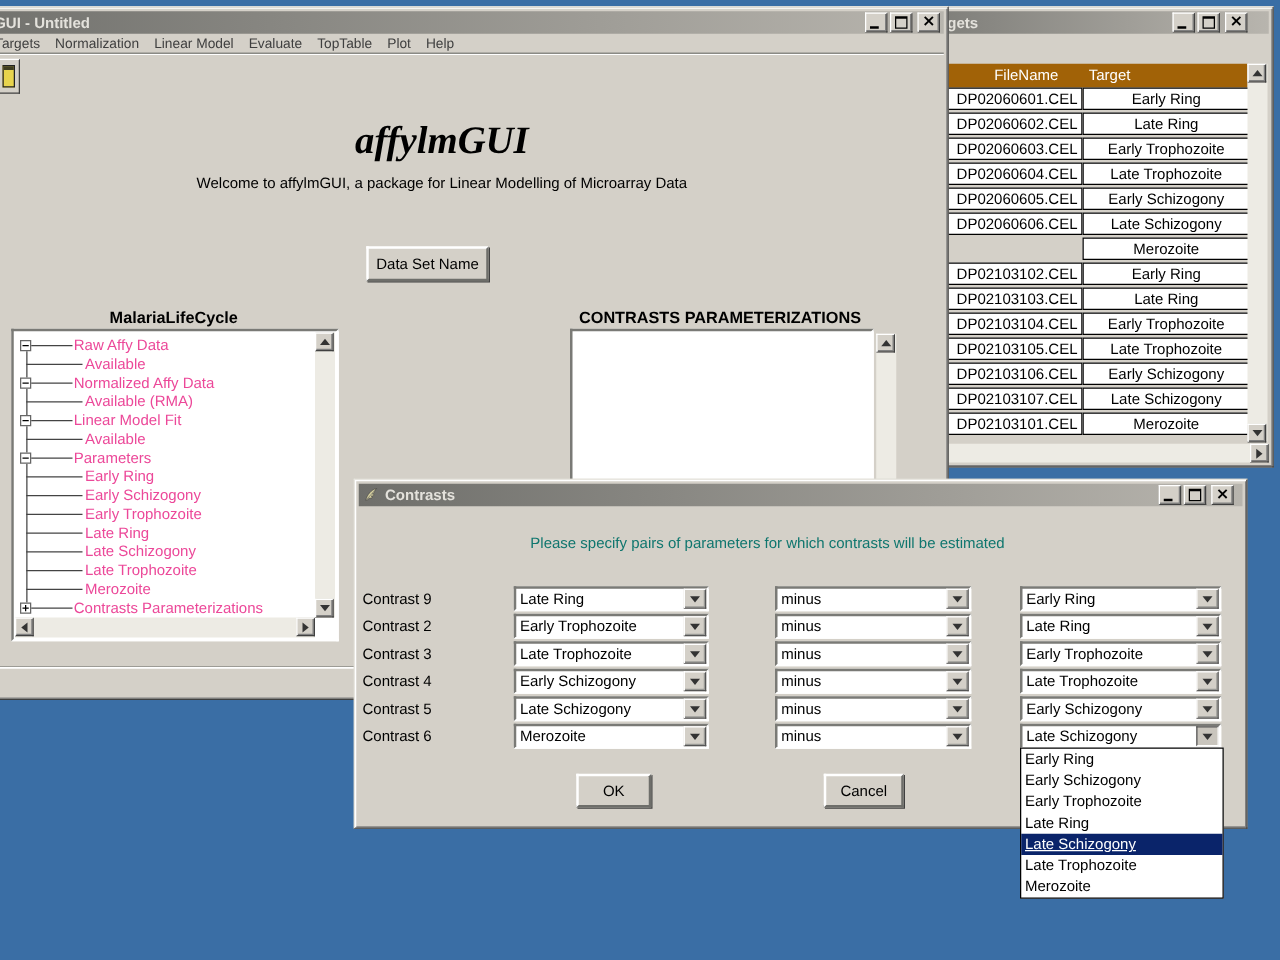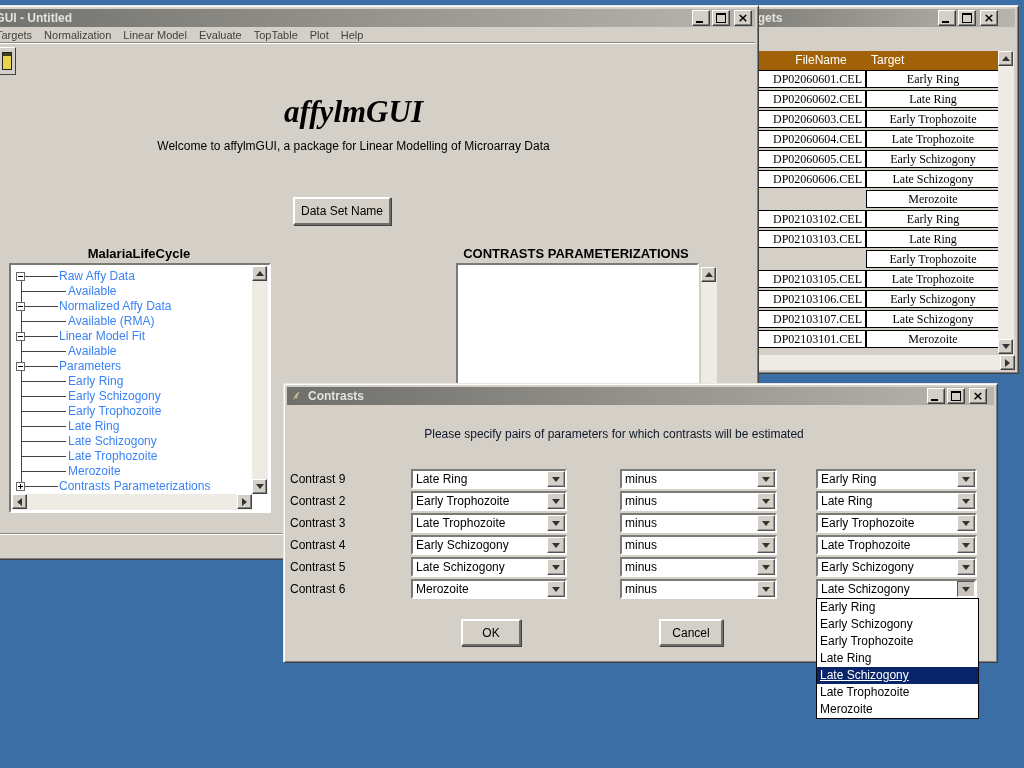--- a/index.html
+++ b/index.html
@@ -25,21 +25,21 @@
   .sbtn{position:absolute;width:15px;height:15px;background:#D4D0C8;border:1px solid;border-color:#fff #404040 #404040 #fff;
        box-shadow:inset -1px -1px 0 #808080;display:flex;align-items:center;justify-content:center;box-sizing:border-box;}
   .tri{width:0;height:0;display:block;}
   .tri.up{border-left:4px solid transparent;border-right:4px solid transparent;border-bottom:5px solid #333;}
   .tri.down{border-left:4px solid transparent;border-right:4px solid transparent;border-top:5px solid #333;}
   .tri.left{border-top:4px solid transparent;border-bottom:4px solid transparent;border-right:5px solid #333;}
   .tri.right{border-top:4px solid transparent;border-bottom:4px solid transparent;border-left:5px solid #333;}
   
   #tree-content{position:absolute;left:1px;top:1px;right:18px;bottom:18px;background:#fff;overflow:hidden;}
   .trunk{position:absolute;left:9px;top:10px;width:1px;height:210px;background:#444;}
-  .tree-row{position:absolute;left:0;width:100%;height:15px;font-size:12px;line-height:15px;color:#3b82f6;}
+  .tree-row{position:absolute;left:0;width:100%;height:15px;font-size:12px;line-height:15px;color:#ec4899;}
   .pmbox{position:absolute;left:4px;top:3px;width:9px;height:9px;background:#fff;border:1px solid #666;box-sizing:border-box;}
   .pmbox .hbar{position:absolute;left:1px;top:3px;width:5px;height:1px;background:#000;}
   .pmbox .vbar{position:absolute;left:3px;top:1px;width:1px;height:5px;background:#000;}
   .branch{position:absolute;top:7px;height:1px;background:#444;}
   .tree-row.parent .branch{left:13px;width:33px;}
   .tree-row.child  .branch{left:9px;width:45px;}
   .tlabel{position:absolute;top:0;}
   .tree-row.parent .tlabel{left:47px;}
   .tree-row.child  .tlabel{left:56px;}
   
@@ -77,21 +77,21 @@
           <i class="g-max"></i>
         </span>
       <span class="wbtn" style="margin-left:4px;">
           <i class="g-close">×</i>
         </span>
     </div>
     <div style="position:absolute;left:3px;top:45px;right:20px;height:30px;background:#a16207;">
       <span style="position:absolute;left:85px;width:120px;text-align:center;color:#fff;font-size:12px;line-height:18px;">FileName</span>
       <span style="position:absolute;left:195px;width:120px;text-align:left;color:#fff;font-size:12px;line-height:18px;">Target</span>
     </div>
-    <div id="targets-rows" style="position:absolute;left:3px;top:64px;right:20px;font-family:Liberation Serif, serif;">
+    <div id="targets-rows" style="position:absolute;left:3px;top:64px;right:20px;">
         <div class="trow">
           <div class="cell c1">DP02060601.CEL</div>
           <div class="cell c2">Early Ring</div>
         </div>
         <div class="trow">
           <div class="cell c1">DP02060602.CEL</div>
           <div class="cell c2">Late Ring</div>
         </div>
         <div class="trow">
           <div class="cell c1">DP02060603.CEL</div>
@@ -114,20 +114,21 @@
         </div>
         <div class="trow">
           <div class="cell c1">DP02103102.CEL</div>
           <div class="cell c2">Early Ring</div>
         </div>
         <div class="trow">
           <div class="cell c1">DP02103103.CEL</div>
           <div class="cell c2">Late Ring</div>
         </div>
         <div class="trow">
+          <div class="cell c1">DP02103104.CEL</div>
           <div class="cell c2">Early Trophozoite</div>
         </div>
         <div class="trow">
           <div class="cell c1">DP02103105.CEL</div>
           <div class="cell c2">Late Trophozoite</div>
         </div>
         <div class="trow">
           <div class="cell c1">DP02103106.CEL</div>
           <div class="cell c2">Early Schizogony</div>
         </div>
@@ -312,21 +313,21 @@
       <span class="wbtn">
           <i class="g-min"></i>
         </span>
       <span class="wbtn">
           <i class="g-max"></i>
         </span>
       <span class="wbtn" style="margin-left:4px;">
           <i class="g-close">×</i>
         </span>
     </div>
-    <div style="position:absolute;left:30px;top:43px;width:600px;text-align:center;font-size:12px;color:#0f172a;">Please specify pairs of parameters for which contrasts will be estimated</div>
+    <div style="position:absolute;left:30px;top:43px;width:600px;text-align:center;font-size:12px;color:#0f766e;">Please specify pairs of parameters for which contrasts will be estimated</div>
     <div id="contrast-rows">
         <div class="clabel" style="left: 6px; top: 85px; width: 95px;">Contrast 9</div>
         <div class="combo" style="top: 85px; left: 127px; width: 156px;">
           <span class="ctext">Late Ring</span>
           <span class="cbtn">
             <i class="tri down"></i>
           </span>
         </div>
         <div class="combo" style="top: 85px; left: 336px; width: 157px;">
           <span class="ctext">minus</span>

